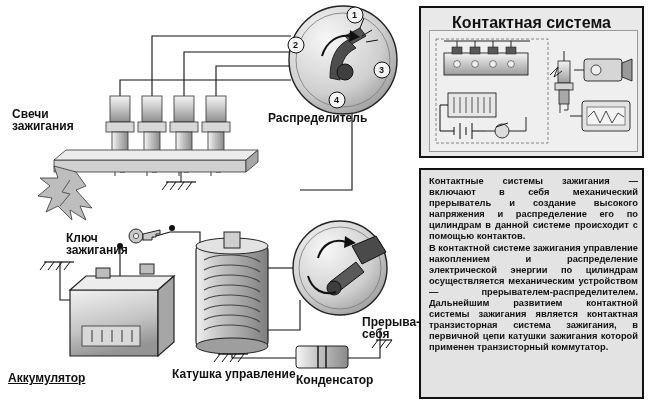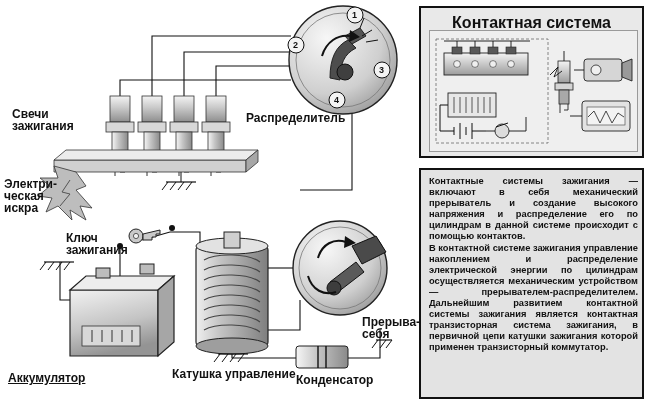--- a/index.html
+++ b/index.html
@@ -227,37 +227,34 @@
       <rect x="140" y="264" width="14" height="10" fill="#bdbdbd" stroke="#222" stroke-width="1"></rect>
 
       <path d="M44,262 L74,262" stroke="#111" stroke-width="1.2"></path>
       <path d="M46,262 L40,270 M54,262 L48,270 M62,262 L56,270 M70,262 L64,270" stroke="#111" stroke-width="1"></path>
     </g>
   </svg>
 
   <div class="lbl" style="left:12px;top:108px;width:74px;white-space:pre-line;">Свечи
 зажигания</div>
 
-  <div class="lbl" style="left:4px;top:178px;width:66px;white-space:pre-line;">Электри-
-ческая
-искра</div>
 
   <div class="lbl" style="left:66px;top:232px;width:62px;white-space:pre-line;">Ключ
 зажигания</div>
 
   <div class="lbl" style="left:8px;top:372px;width:110px;text-decoration:underline;">Аккумулятор</div>
 
   <div class="lbl" style="left:172px;top:368px;width:140px;">Катушка управление</div>
 
   <div class="lbl" style="left:296px;top:374px;width:110px;">Конденсатор</div>
 
   <div class="lbl" style="left:362px;top:316px;width:56px;white-space:pre-line;">Прерыва-
 себя</div>
 
-  <div class="lbl" style="left:246px;top:112px;width:120px;">Распределитель</div>
+  <div class="lbl" style="left:268px;top:112px;width:120px;">Распределитель</div>
 
   <div class="lbl" style="left:352px;top:9px;font-size:9px;font-weight:bold;">1</div>
   <div class="lbl" style="left:293px;top:39px;font-size:9px;font-weight:bold;">2</div>
   <div class="lbl" style="left:379px;top:64px;font-size:9px;font-weight:bold;">3</div>
   <div class="lbl" style="left:334px;top:94px;font-size:9px;font-weight:bold;">4</div>
 
   <div class="panel" id="panel-top">
     <div id="panel-top-title">Контактная система зажигания</div>
     <div id="panel-top-inner">
       <svg width="207" height="120" viewBox="0 0 207 120">

